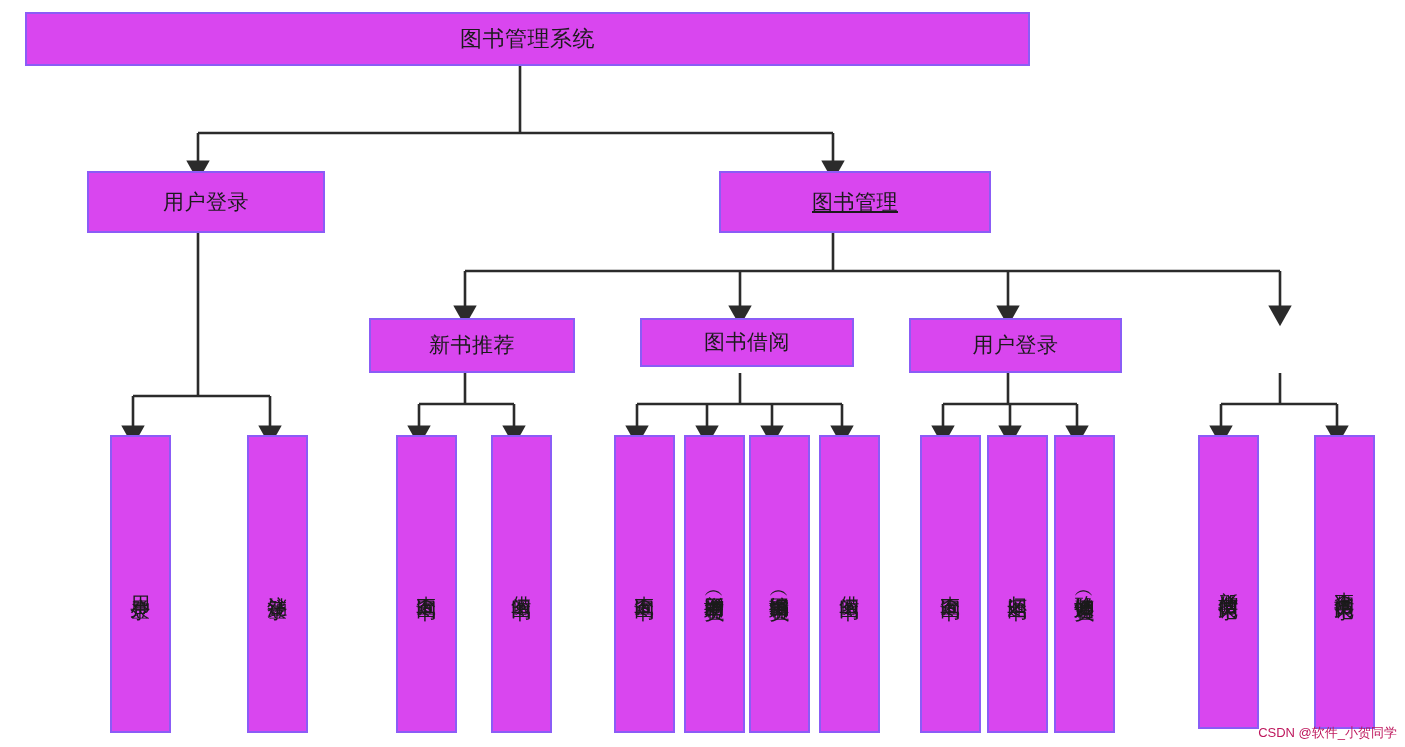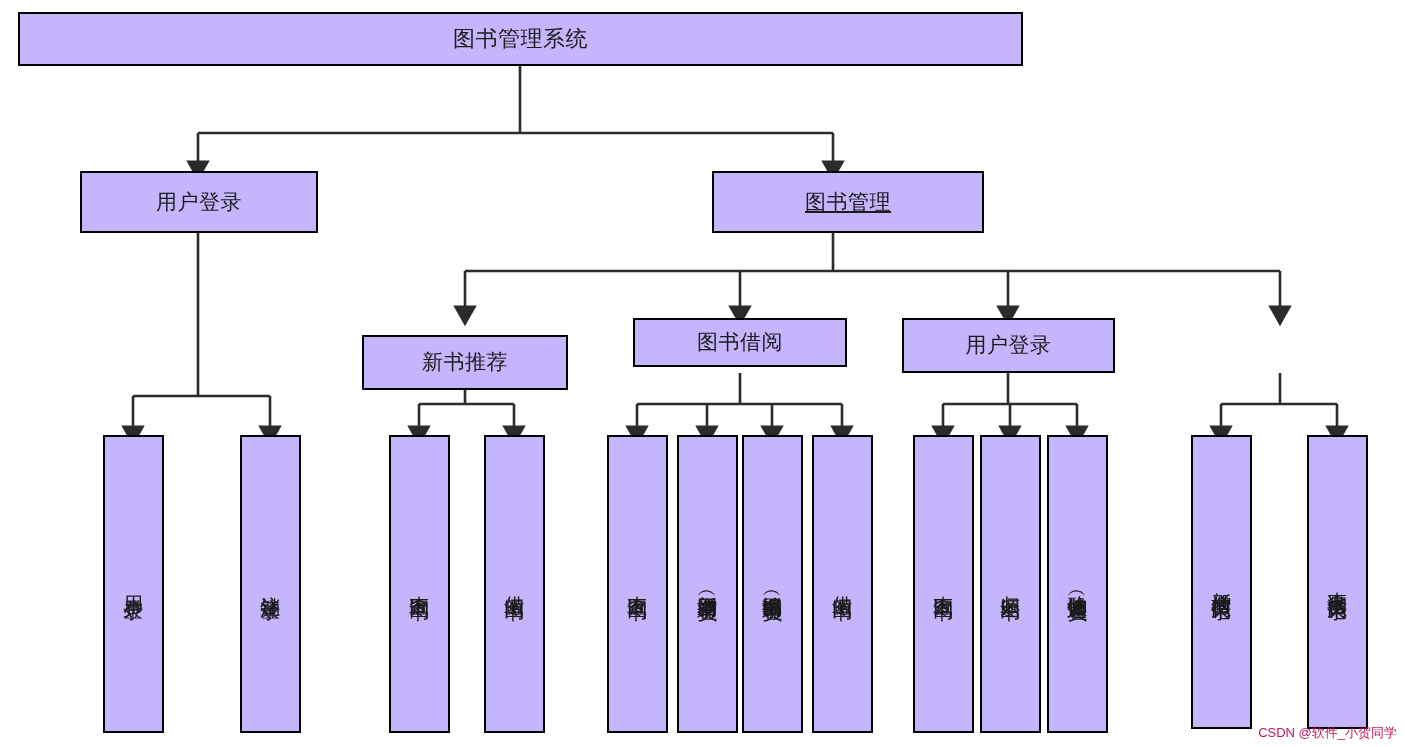--- a/index.html
+++ b/index.html
@@ -22,27 +22,28 @@
     position: absolute;
     left: 0;
     top: 0;
     width: 1405px;
     height: 747px;
     pointer-events: none;
   }
   .node {
     position: absolute;
     box-sizing: border-box;
-    background: #c4b5fd;
-    border: 2px solid #000000;
+    background: #d946ef;
+    border: 2px solid #8b5cf6;
     display: flex;
     align-items: center;
     justify-content: center;
     color: #1b1b1b;
     z-index: 2;
+    margin-left: 7px;
   }
   .node-label {
     display: block;
     text-align: center;
     line-height: 1.08;
     color: #1b1b1b;
     white-space: nowrap;
   }
   
   .node.horiz .node-label {
@@ -142,21 +143,21 @@
   </div>
 
   <div class="node horiz" style="left:80px; top:171px; width:238px; height:62px;">
     <span class="node-label">用户登录</span>
   </div>
 
   <div class="node horiz" style="left:712px; top:171px; width:272px; height:62px;text-decoration:underline;">
     <span class="node-label">图书管理</span>
   </div>
 
-  <div class="node horiz" style="left:362px; top:335px; width:206px; height:55px;">
+  <div class="node horiz" style="left:362px; top:318px; width:206px; height:55px;">
     <span class="node-label">新书推荐</span>
   </div>
 
   <div class="node horiz" style="left:633px; top:318px; width:214px; height:49px;">
     <span class="node-label">图书借阅</span>
   </div>
 
   <div class="node horiz" style="left:902px; top:318px; width:213px; height:55px;">
     <span class="node-label">用户登录</span>
   </div>

